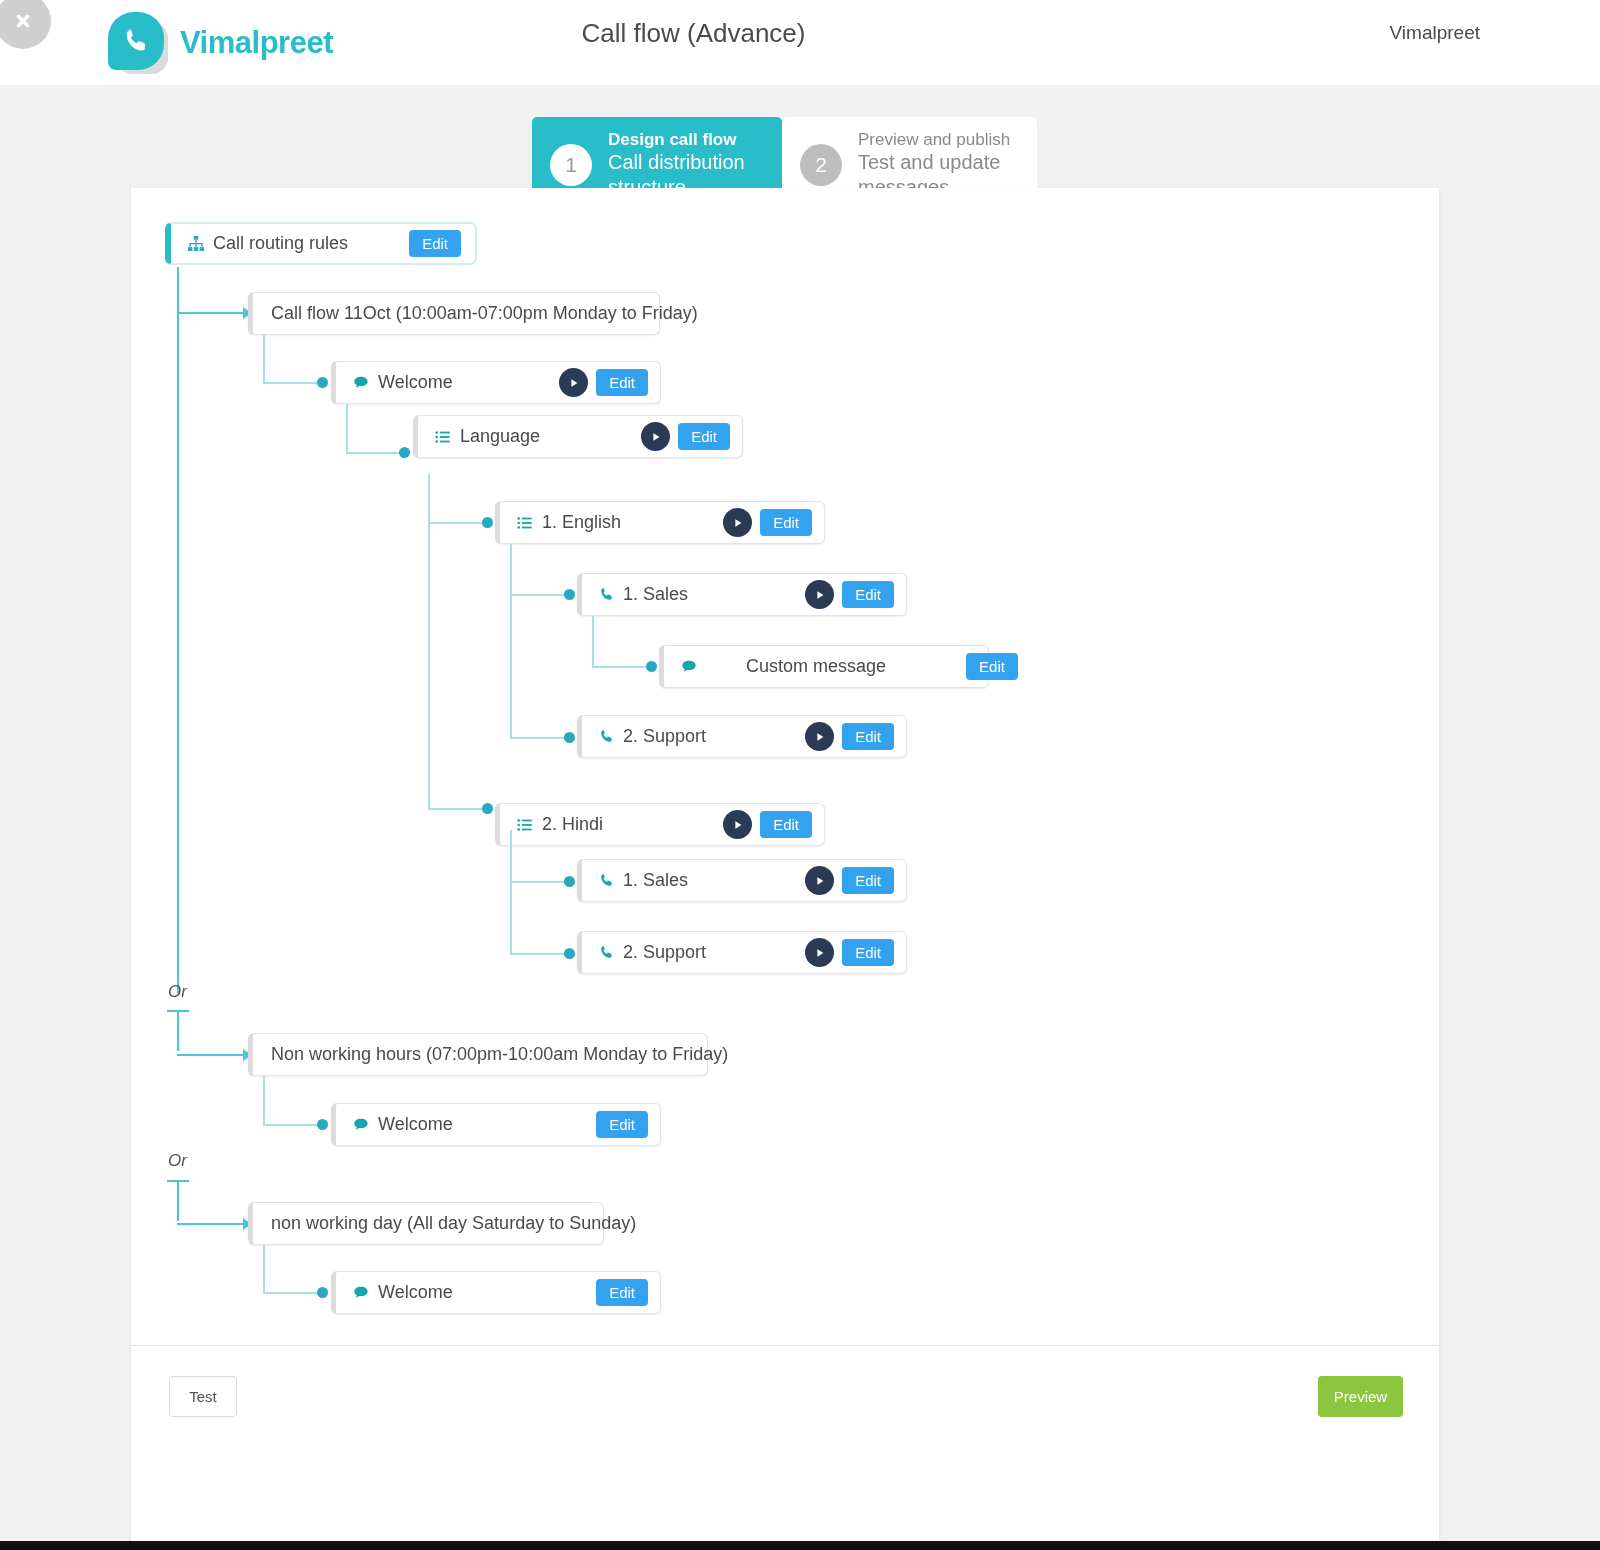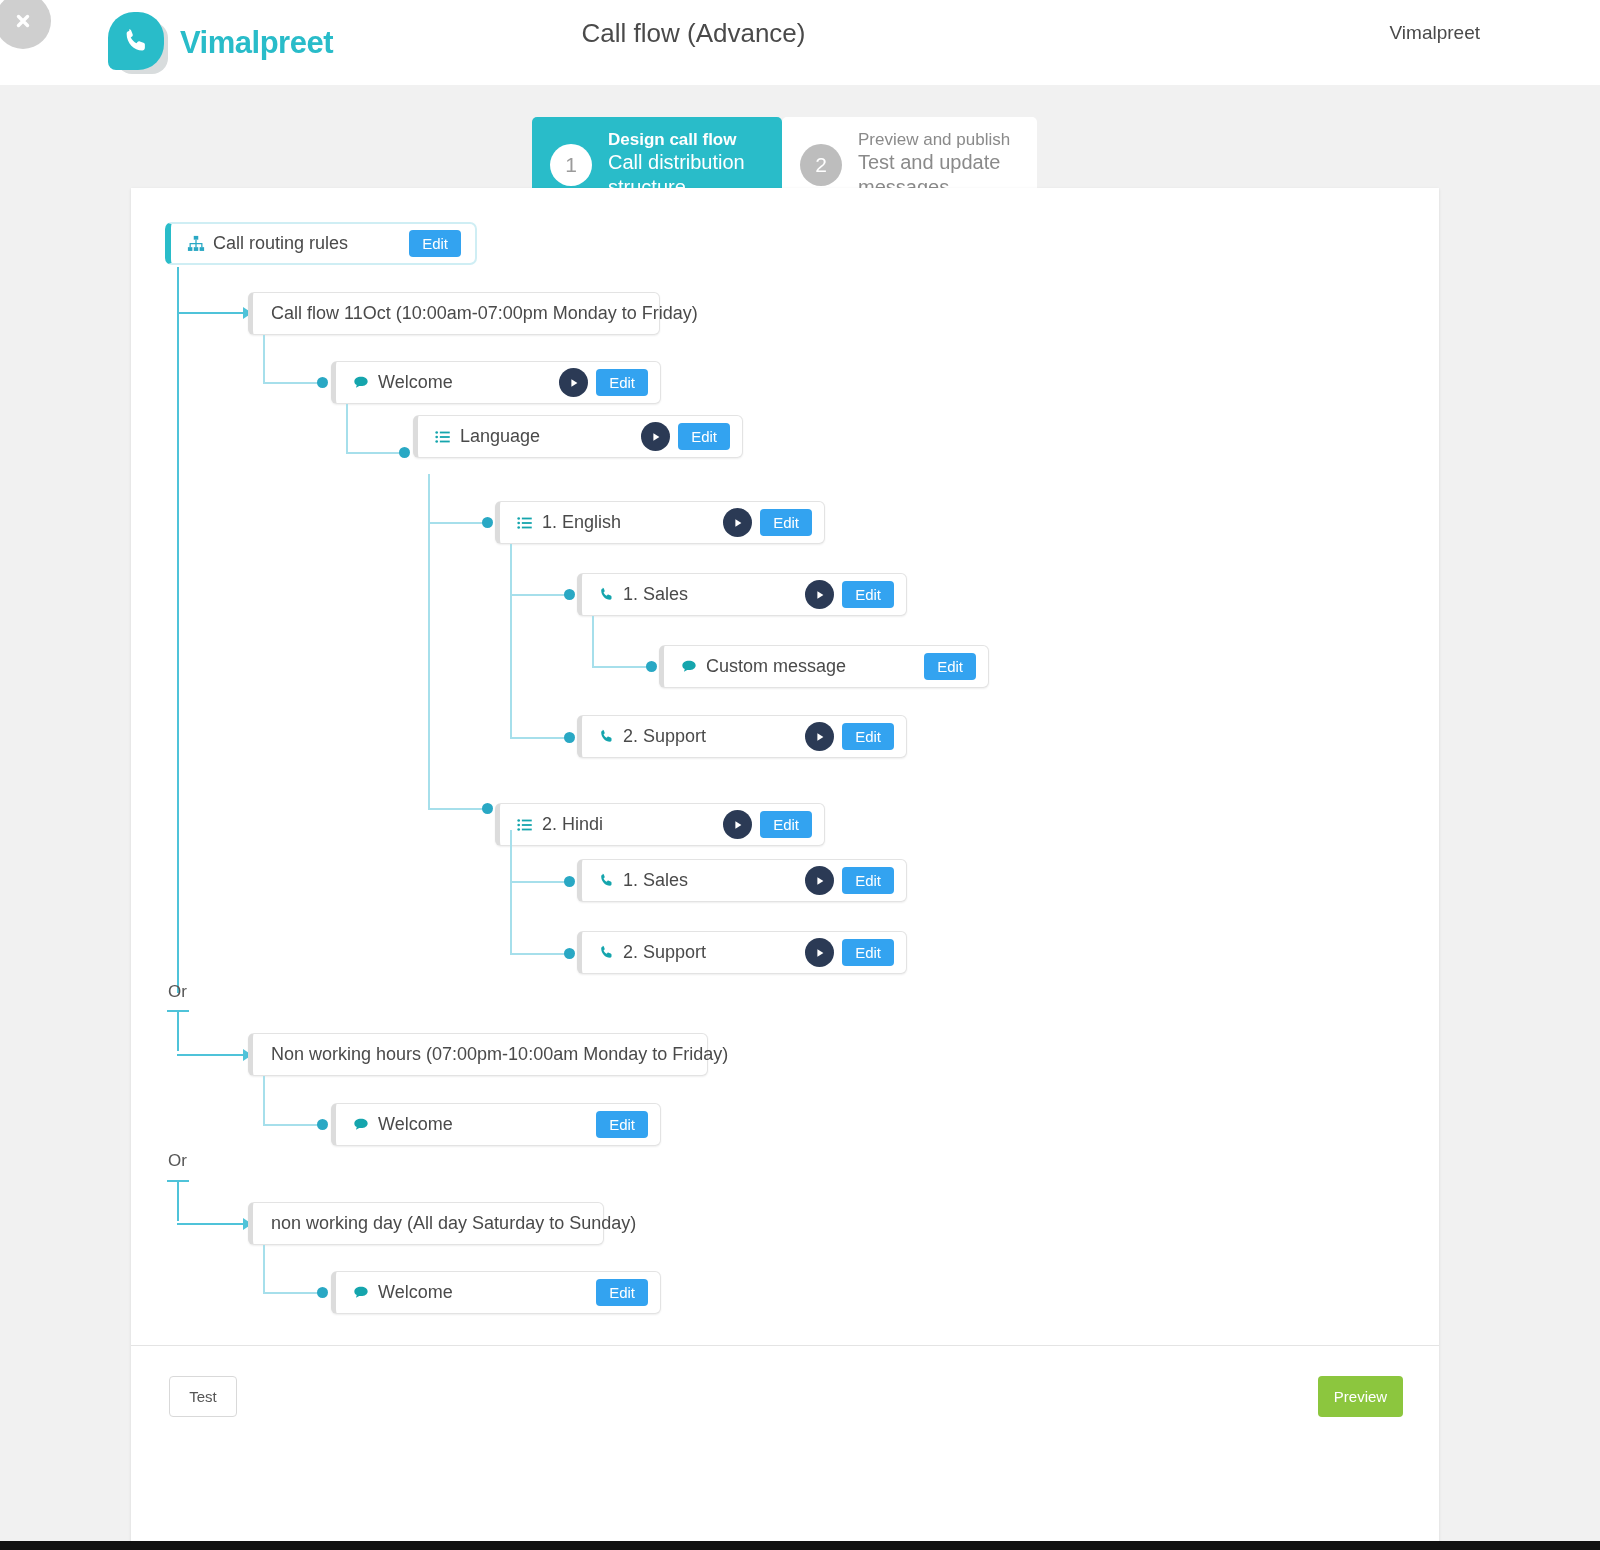--- a/index.html
+++ b/index.html
@@ -170,20 +170,21 @@
     position: absolute;
     width: 0; height: 0;
     border-top: 6px solid transparent;
     border-bottom: 6px solid transparent;
     border-left: 9px solid #4fc3d9;
   }
   .or-label {
     position: absolute;
     font-size: 17px;
     color: #555;
+    font-style: italic;
   }
 
   .node {
     position: absolute;
     height: 43px;
     background: #ffffff;
     border: 1px solid #e3e3e3;
     border-left: 5px solid #dcdcdc;
     border-radius: 6px;
     display: flex;
@@ -395,21 +396,21 @@
               <path fill="#ffffff" d="M3.4 2.2 L9.4 6 L3.4 9.8 Z"></path>
             </svg>
         </span>
         <button class="edit-btn">Edit</button>
       </div>
 
       <div class="conn v pale" style="left:461px; top:428px; height:50px;"></div>
       <div class="conn h pale" style="left:461px; top:478px; width:60px;"></div>
       <div class="dot" style="left:515px; top:473px;"></div>
 
-      <div class="node" style="left:528px; top:457px; width:330px;">
+      <div class="node" style="left:528px; top:457px; width:330px;gap:40px;">
         <span class="node-icon">
           <svg width="18" height="18" viewBox="0 0 20 20" aria-hidden="true">
             <path fill="#15a5ad" d="M10 3c4.1 0 7.4 2.3 7.4 5.2S14.1 13.4 10 13.4c-.7 0-1.4-.1-2-.2l-3.6 2 .9-2.9C3.7 11.4 2.6 10 2.6 8.2 2.6 5.3 5.9 3 10 3z"></path>
           </svg>
         </span>
         <span class="node-label">Custom message</span>
         <span class="node-spacer"></span>
         <button class="edit-btn">Edit</button>
       </div>
 

